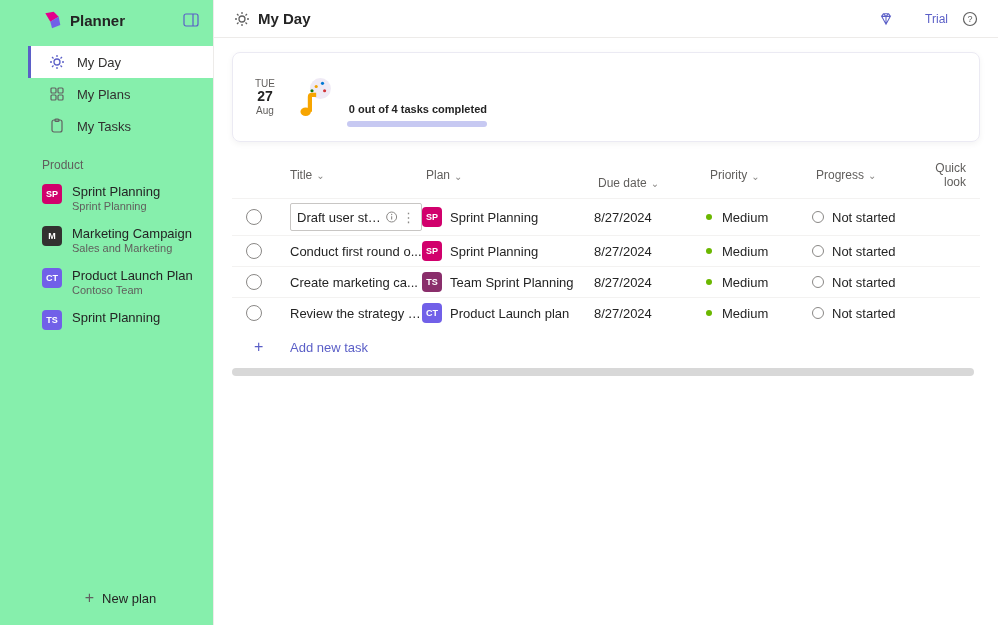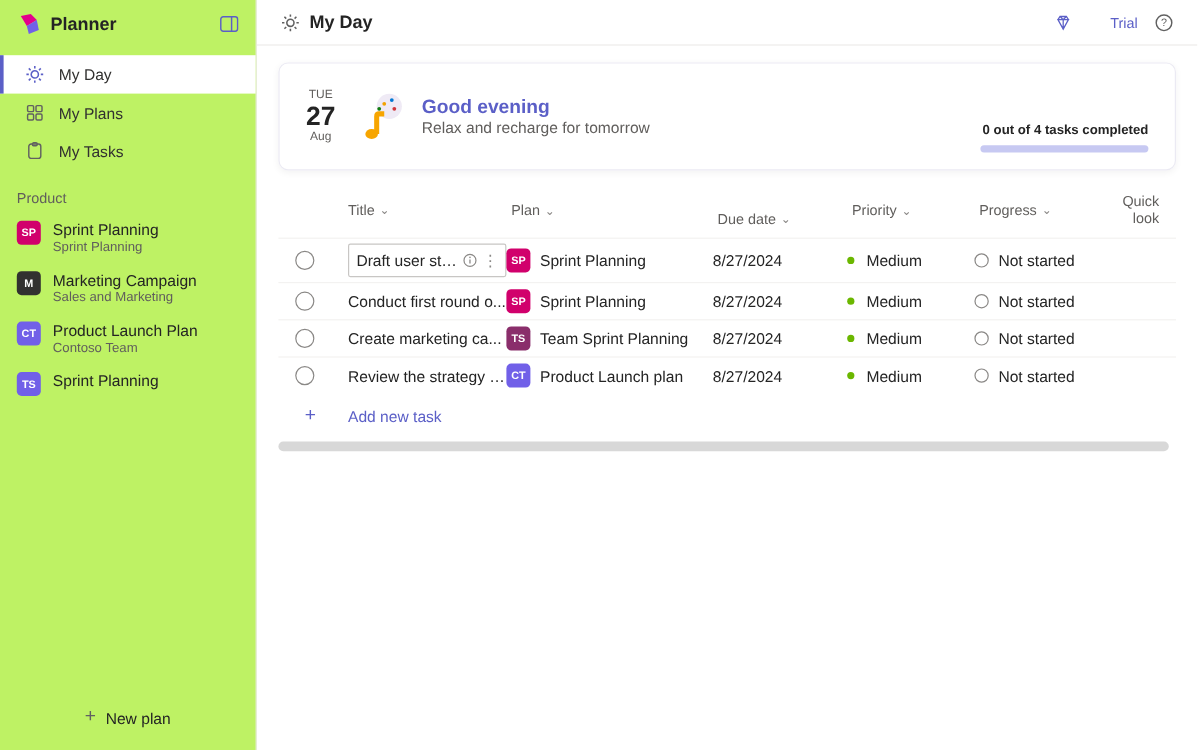--- a/index.html
+++ b/index.html
@@ -1,17 +1,17 @@
 <!DOCTYPE html>
 <html><head>
 <meta charset="utf-8">
 <style>
   * { box-sizing: border-box; margin: 0; padding: 0; }
   body { font-family: "Segoe UI", -apple-system, sans-serif; font-size: 13px; color: #242424; background: #fff; width: 998px; height: 625px; overflow: hidden; display: flex; }
-  .sidebar { width: 214px; background: #bef264; border-right: 1px solid #edebe9; display: flex; flex-direction: column; }
+  .sidebar { width: 214px; background: #86efac; border-right: 1px solid #edebe9; display: flex; flex-direction: column; padding-left: 28px; }
   .sidebar-header { display: flex; align-items: center; padding: 10px 14px; font-weight: 600; font-size: 15px; }
   .sidebar-header .logo { width: 20px; height: 20px; margin-right: 8px; }
   .sidebar-header .spacer { flex: 1; }
   .nav-list { padding: 6px 0; }
   .nav-item { display: flex; align-items: center; padding: 8px 18px; cursor: pointer; color: #323130; border-left: 3px solid transparent; }
   .nav-item.active { background: #fff; border-left: 3px solid #5b5fc7; }
   .nav-item .icon { margin-right: 12px; color: #616161; }
   .nav-item.active .icon { color: #5b5fc7; }
   .pinned-label { padding: 10px 14px 6px; color: #605e5c; font-size: 12px; }
   .pinned-item { display: flex; align-items: flex-start; padding: 6px 14px; cursor: pointer; }
@@ -27,21 +27,21 @@
   .topbar .sun { margin-right: 8px; color: #616161; }
   .topbar-title { font-weight: 600; font-size: 15px; }
   .topbar-spacer { flex: 1; }
   .trial { display: flex; align-items: center; color: #5b5fc7; font-size: 12px; margin-right: 14px; cursor: pointer; gap: 28px; }
   .trial .gem { margin-right: 4px; }
   .help-icon { color: #616161; cursor: pointer; }
   .content { padding: 14px 18px; overflow: auto; }
   .hero { border: 1px solid #ebeaf3; border-radius: 8px; box-shadow: 0 2px 6px rgba(0,0,0,0.05); padding: 14px 22px; display: flex; align-items: center; margin-bottom: 10px;}
   .date-block { text-align: center; margin-right: 10px; line-height: 1.1; }
   .date-dow { font-size: 10px; color: #605e5c; text-transform: uppercase; }
-  .date-num { font-size: 22px; font-weight: 600; }
+  .date-num { font-size: 14px; font-weight: 600; }
   .date-mon { font-size: 10px; color: #605e5c; }
   .hero-art { width: 42px; height: 42px; margin: 0 14px 0 6px; position: relative; }
   .hero-text { flex: 1; }
   .hero-title { color: #5b5fc7; font-weight: 600; font-size: 16px; }
   .hero-sub { color: #605e5c; font-size: 13px; }
   .hero-progress { text-align: right; margin-top: 36px; }
   .progress-label { font-size: 11px; font-weight: 600; color: #242424; margin-bottom: 6px; }
   .progress-bar { width: 140px; height: 6px; border-radius: 3px; background: #c7c9f2; }
   .table-head { display: flex; padding: 8px 14px; color: #605e5c; font-size: 12px; align-items: center; }
   .col-check { width: 44px; }
@@ -199,24 +199,20 @@
       </div>
       <svg class="hero-art" viewBox="0 0 40 40">
         <circle cx="28" cy="12" r="10" fill="#efeaf5"></circle>
         <circle cx="24" cy="10" r="1.5" fill="#f2a100"></circle>
           <circle cx="32" cy="14" r="1.5" fill="#d13438"></circle>
           <circle cx="30" cy="7" r="1.5" fill="#0078d4"></circle>
           <circle cx="20" cy="14" r="1.5" fill="#107c10"></circle>
         <path d="M16 34 L16 20 Q16 16 20 16 L24 16 L24 20 L20 20 L20 34 Z" fill="#f7a500"></path>
         <ellipse cx="14" cy="34" rx="5" ry="4" fill="#f7a500"></ellipse>
       </svg>
-      <div class="hero-text">
-        <div class="hero-title">Good evening</div>
-        <div class="hero-sub">Relax and recharge for tomorrow</div>
-      </div>
       <div class="hero-progress">
         <div class="progress-label">0 out of 4 tasks completed</div>
         <div class="progress-bar"></div>
       </div>
     </div>
 
     <div class="table-head">
       <div class="col-check"></div>
       <div class="col-title">
           <span>Title</span>

